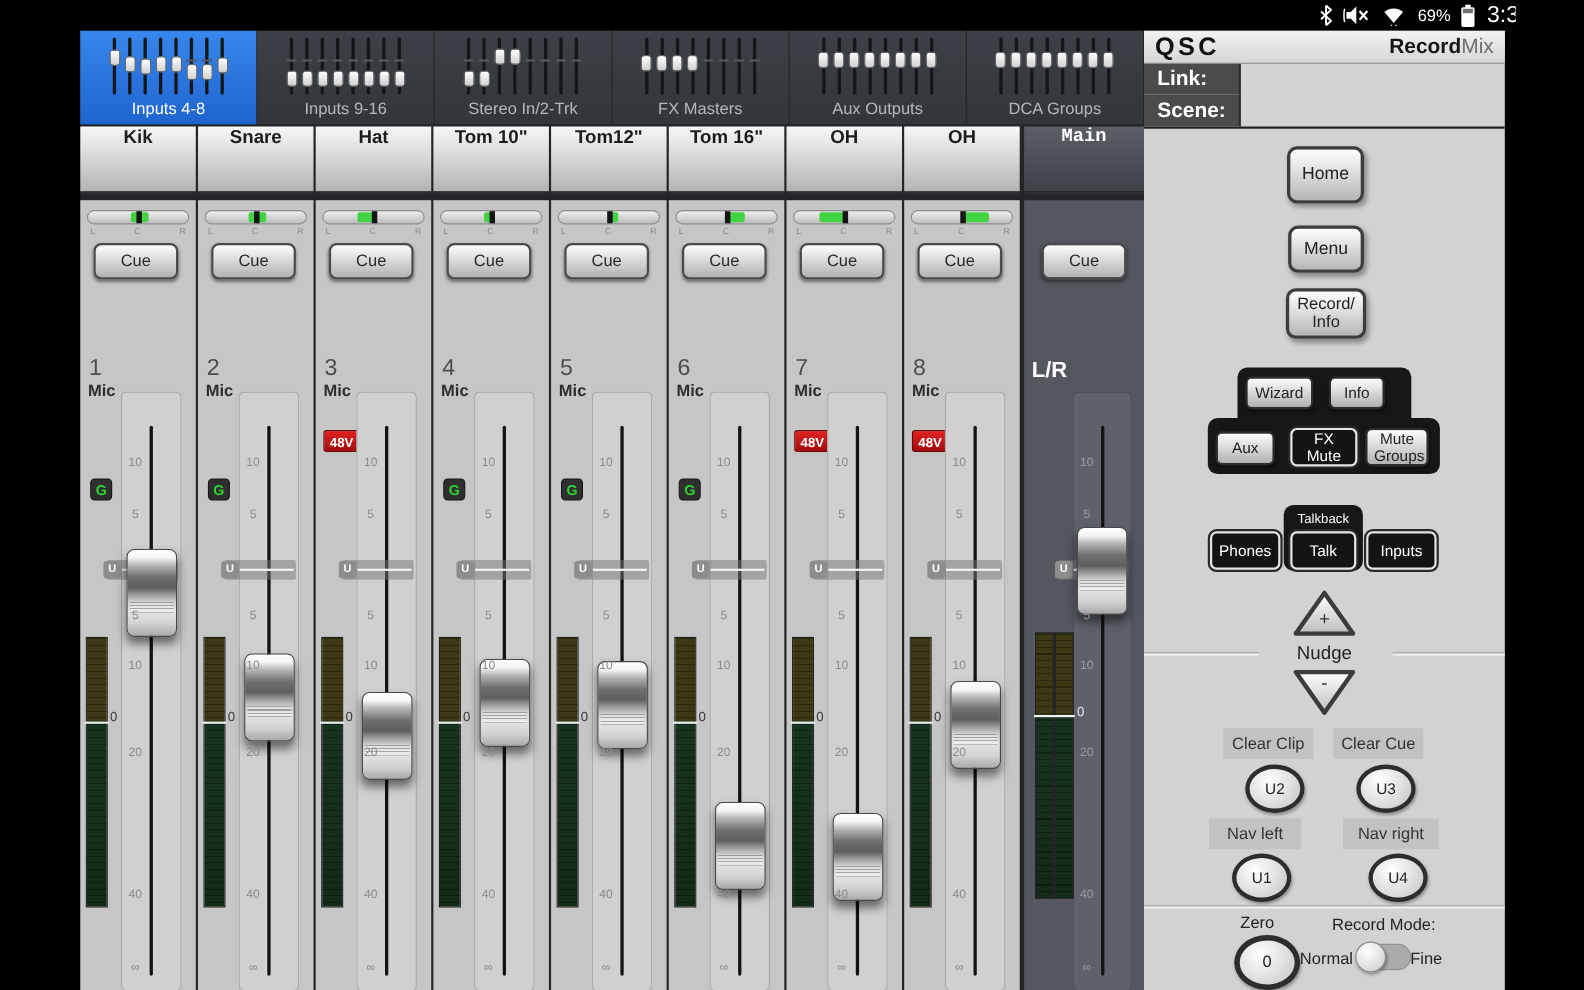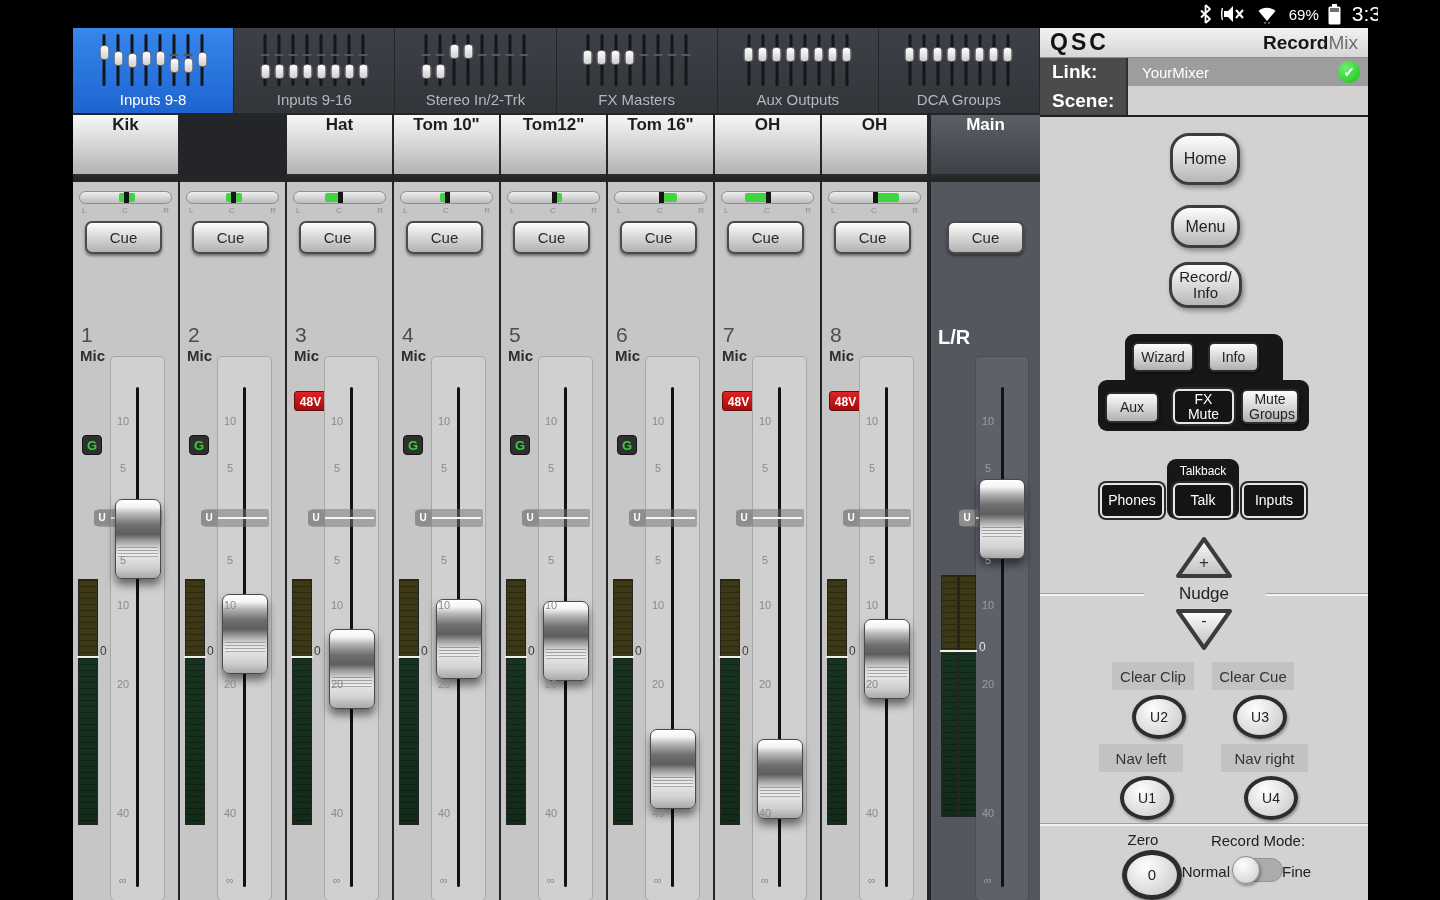--- a/index.html
+++ b/index.html
@@ -31,21 +31,21 @@
 
   
   .strips{display:flex;height:787px;}
   .strip{position:relative;width:105px;margin-right:2px;}
   .strip.main{width:109px;margin-left:2px;margin-right:0;}
   .strip-header{position:absolute;left:0;top:2px;width:100%;height:62px;
       background:linear-gradient(180deg,#f7f7f7,#d9d9d9 45%,#b3b3b3);border-bottom:3px solid #2c2c2c;box-sizing:border-box;
       display:flex;justify-content:center;cursor:pointer;}
   .strip.main .strip-header{background:linear-gradient(180deg,#5b5e65,#3e4147);}
   .strip-name{font-size:17px;font-weight:600;color:#1d1d1d;}
-  .strip.main .strip-name{color:#fff;}
+  .strip.main .strip-name{color:#fff;font-family:Liberation Mono, monospace;}
   .strip-body{position:absolute;left:0;top:69px;width:100%;height:718px;background:#c6c6c6;}
   .strip.main .strip-body{background:#54575e;}
 
   .pan{position:absolute;left:6px;top:9px;width:93px;height:13px;border-radius:7px;
       background:linear-gradient(180deg,#efefef,#bdbdbd);border:1px solid #8e8e8e;box-sizing:border-box;}
   .pan-green{position:absolute;top:1px;height:9px;background:#41d441;border-radius:2px;}
   .pan-notch{position:absolute;top:0px;left:44px;width:5px;height:11px;background:#151515;}
   .lcr{position:absolute;left:6px;top:24px;width:93px;display:flex;justify-content:space-between;
       font-size:8px;color:#8b8b8b;padding:0 3px;box-sizing:border-box;}
 
@@ -110,21 +110,21 @@
       display:flex;align-items:center;padding-left:12px;box-sizing:border-box;border-right:2px solid #2e2e2e;}
   .kv-value{flex:1;display:flex;align-items:center;padding-left:14px;font-size:15px;position:relative;}
   .row-link{top:30px;}
   .row-link .kv-value{background:#9d9d9d;color:#fff;}
   .row-scene{top:58px;height:29px;border-bottom:2px solid #1f1f1f;box-sizing:content-box;}
   .row-scene .kv-value{background:#595959;}
   .check{position:absolute;right:8px;top:3px;width:22px;height:22px;border-radius:50%;
       background:radial-gradient(circle at 35% 30%,#6cf06c,#17c217);color:#fff;font-size:14px;font-weight:700;
       text-align:center;line-height:22px;}
 
-  .rp-btn{position:absolute;border:3px solid #3d3d3d;border-radius:19px;color:#222;font-size:16px;
+  .rp-btn{position:absolute;border:3px solid #3d3d3d;border-radius:9px;color:#222;font-size:16px;
       background:linear-gradient(180deg,#fefefe,#e2e2e2 40%,#b6b6b6);font-family:"Liberation Sans",sans-serif;
       box-shadow:2px 3px 5px rgba(0,0,0,.35);cursor:pointer;line-height:1.1;}
   .btn-home{left:130px;top:105px;width:70px;height:52px;}
   .btn-menu{left:131px;top:177px;width:69px;height:43px;}
   .btn-rec{left:129px;top:234px;width:73px;height:46px;font-size:15px;}
 
   .dark-block{position:absolute;background:#17171a;border-radius:9px;}
   .wiz-top{left:85px;top:306px;width:158px;height:58px;}
   .wiz-bottom{left:58px;top:352px;width:211px;height:51px;}
   .mini-btn{position:absolute;border:2px solid #2c2c2c;border-radius:6px;color:#222;font-size:14px;
@@ -246,21 +246,21 @@
               <div class="mtrack"></div>
               <div class="mdash"></div>
               <div class="mcap" style="top: 24.42px;"></div>
             </div>
             <div class="minifader">
               <div class="mtrack"></div>
               <div class="mdash"></div>
               <div class="mcap" style="top: 17.76px;"></div>
             </div>
           </div>
-    <div class="tab-label">Inputs 9-8</div>
+    <div class="tab-label">Inputs 4-8</div>
   </div>
         <div class="tab">
     <div class="minifaders">
             <div class="minifader">
               <div class="mtrack"></div>
               <div class="mdash"></div>
               <div class="mcap" style="top: 29.6px;"></div>
             </div>
             <div class="minifader">
               <div class="mtrack"></div>
@@ -510,20 +510,23 @@
             </div>
       <div class="meter">
         <div class="mcol"></div>
 
       </div>
       <div class="meter-zero">0</div>
 
     </div>
   </div>
         <div class="strip">
+    <div class="strip-header">
+      <span class="strip-name">Snare</span>
+    </div>
     <div class="strip-body">
       <div class="pan">
         <div class="pan-green" style="left: 38.5px; width: 16px;"></div>
         <div class="pan-notch"></div>
       </div>
       <div class="lcr">
               <span>L</span>
               <span>C</span>
               <span>R</span>
             </div>
@@ -843,24 +846,20 @@
       </div>
   </div>
 
   <div class="rpanel">
     <div class="qsc-bar">
       <span class="qsc-logo">QSC</span>
       <span class="tm-title"><span class="b">Record</span><span class="l">Mix</span></span>
     </div>
     <div class="kv-row row-link">
       <div class="kv-label">Link:</div>
-      <div class="kv-value">
-          <span>YourMixer</span>
-        <span class="check">✓</span>
-      </div>
     </div>
     <div class="kv-row row-scene">
       <div class="kv-label">Scene:</div>
     </div>
 
     <button class="rp-btn btn-home">Home</button>
     <button class="rp-btn btn-menu">Menu</button>
     <button class="rp-btn btn-rec"><span>Record/</span><br><span>Info</span></button>
 
     <div class="dark-block wiz-top"></div>

